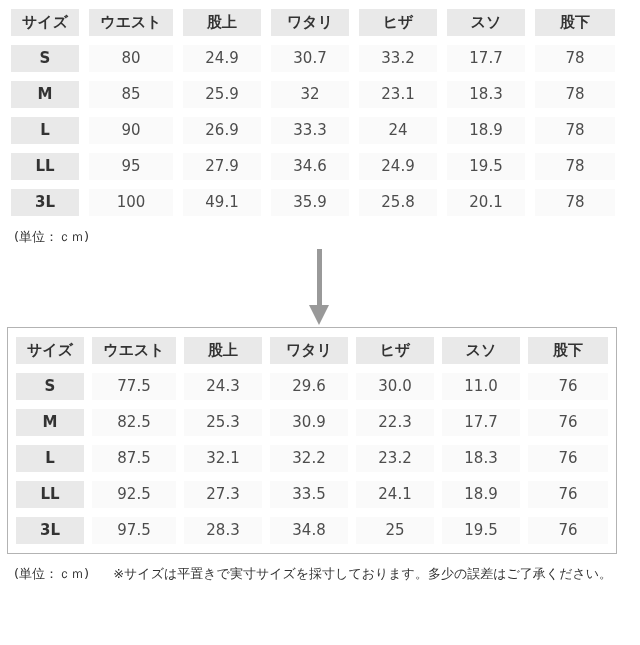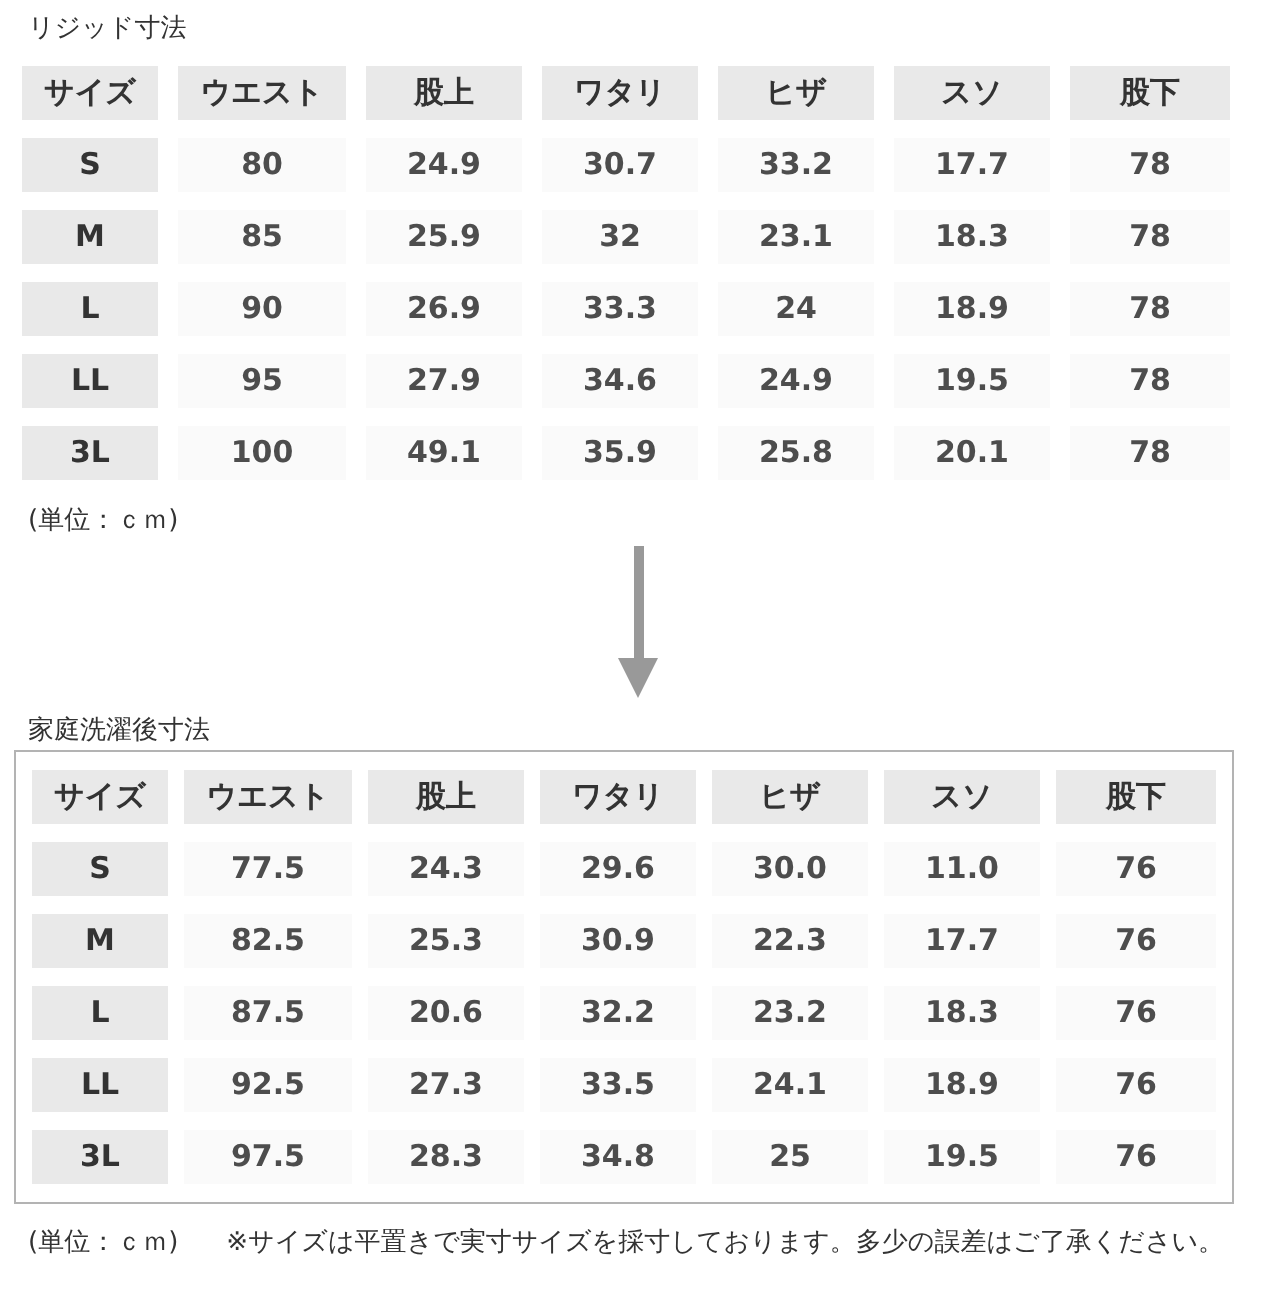--- a/index.html
+++ b/index.html
@@ -37,21 +37,21 @@
     font-weight: bold;
   }
   td.size-cell {
     background: #e9e9e9;
     color: #333333;
     font-weight: bold;
   }
   td.value-cell {
     background: #fafafa;
     color: #4d4d4d;
-    font-weight: bold;
+    font-weight: normal;
   }
   .c0 { width: 68px; }
   .c1 { width: 84px; }
   .c2, .c3, .c4, .c5 { width: 78px; }
   .c6 { width: 80px; }
   .unit-note {
     font-size: 13px;
     color: #333333;
     margin: 4px 0 0 14px;
     line-height: 16px;
@@ -96,21 +96,20 @@
     color: #333333;
     line-height: 16px;
   }
   .footer-row .unit { margin-right: 24px; white-space: nowrap; }
   .footer-row .disclaimer { white-space: nowrap; }
 </style>
 </head>
 <body>
 
 <section>
-  <h2 class="tbl-title">リジッド寸法</h2>
   <table class="size-table">
     <thead>
       <tr>
         <th class="col-head c0">サイズ</th>
         <th class="col-head c1">ウエスト</th>
         <th class="col-head c2">股上</th>
         <th class="col-head c3">ワタリ</th>
         <th class="col-head c4">ヒザ</th>
         <th class="col-head c5">スソ</th>
         <th class="col-head c6">股下</th>
@@ -166,21 +165,20 @@
   </table>
   <div class="unit-note">(単位：ｃｍ)</div>
 </section>
 
 <div class="arrow-wrap">
   <div class="arrow-shaft"></div>
   <div class="arrow-head"></div>
 </div>
 
 <section>
-  <h2 class="tbl-title">家庭洗濯後寸法</h2>
   <div class="washed-box">
     <table class="size-table">
       <thead>
         <tr>
           <th class="col-head c0">サイズ</th>
           <th class="col-head c1">ウエスト</th>
           <th class="col-head c2">股上</th>
           <th class="col-head c3">ワタリ</th>
           <th class="col-head c4">ヒザ</th>
           <th class="col-head c5">スソ</th>
@@ -202,21 +200,21 @@
           <td class="value-cell">82.5</td>
           <td class="value-cell">25.3</td>
           <td class="value-cell">30.9</td>
           <td class="value-cell">22.3</td>
           <td class="value-cell">17.7</td>
           <td class="value-cell">76</td>
         </tr>
         <tr>
           <td class="size-cell">L</td>
           <td class="value-cell">87.5</td>
-          <td class="value-cell">20.6</td>
+          <td class="value-cell">32.1</td>
           <td class="value-cell">32.2</td>
           <td class="value-cell">23.2</td>
           <td class="value-cell">18.3</td>
           <td class="value-cell">76</td>
         </tr>
         <tr>
           <td class="size-cell">LL</td>
           <td class="value-cell">92.5</td>
           <td class="value-cell">27.3</td>
           <td class="value-cell">33.5</td>

